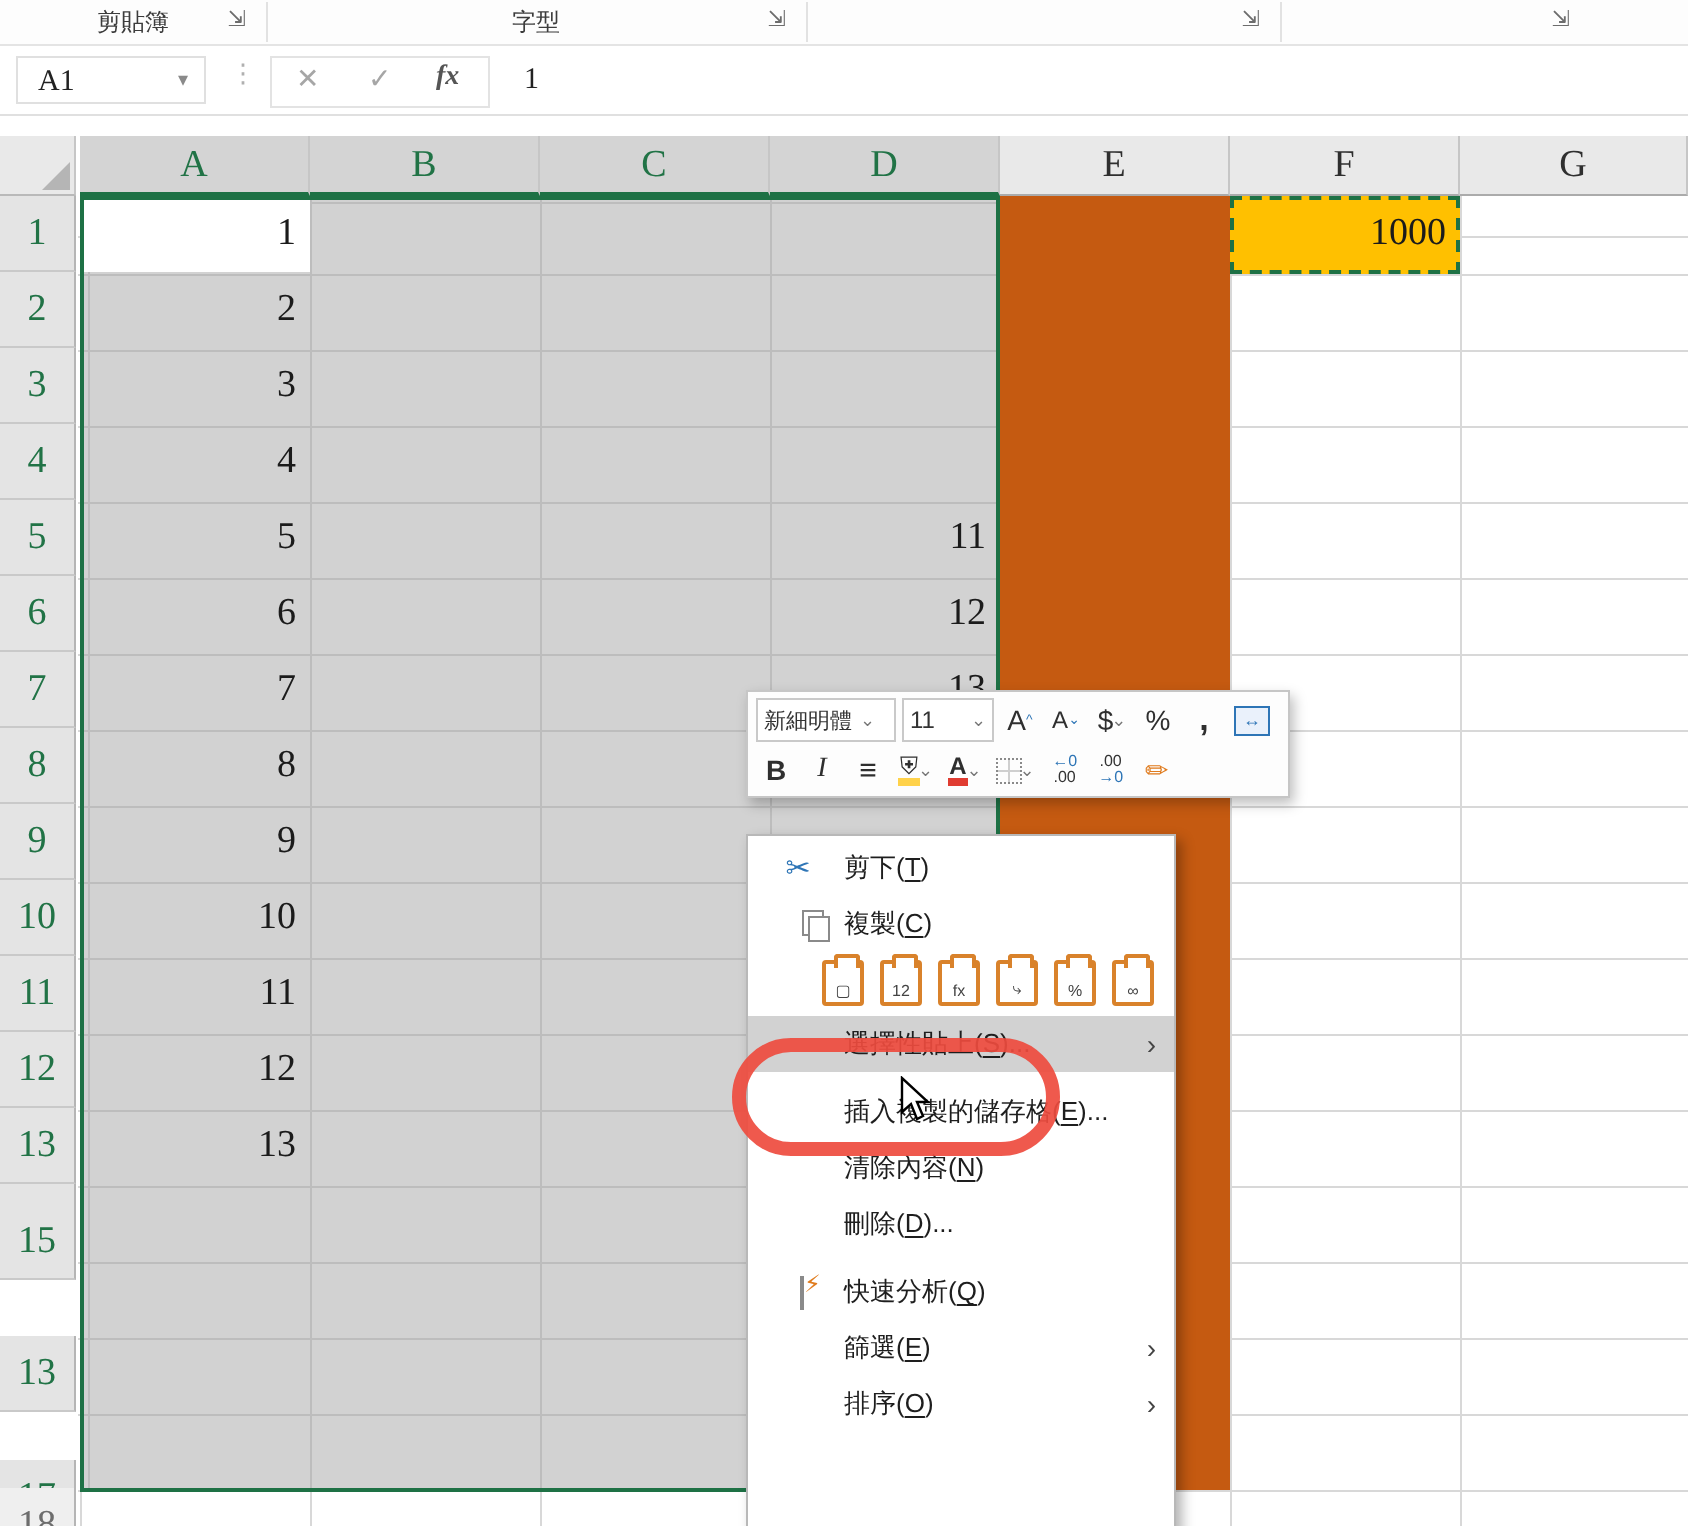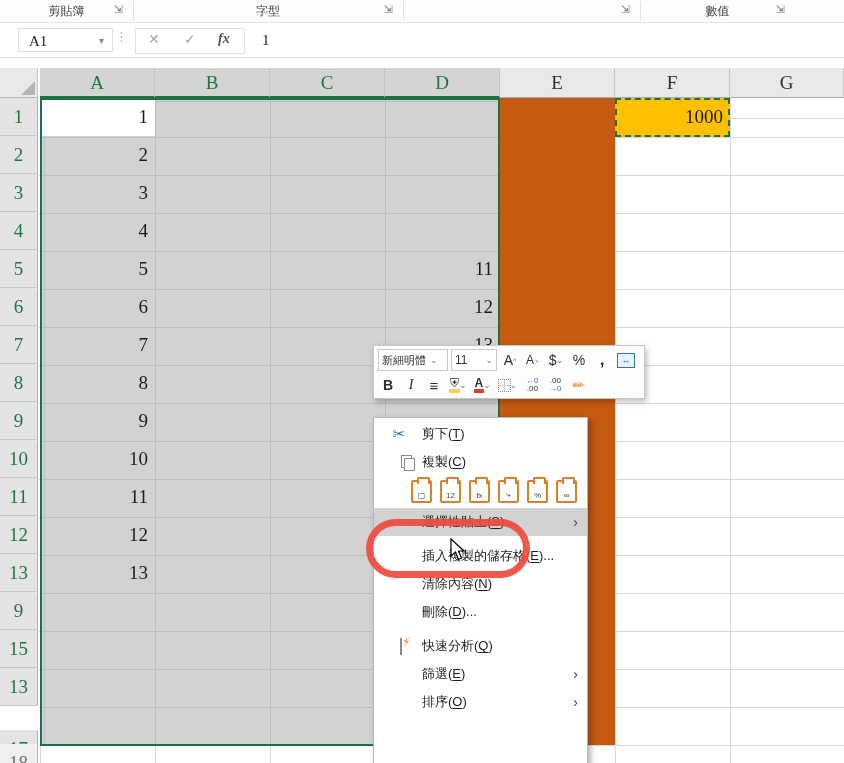--- a/index.html
+++ b/index.html
@@ -11,21 +11,21 @@
   #ribbon{position:absolute;left:0;top:0;width:844px;height:22px;background:#fdfdfd;
           border-bottom:1px solid #e4e4e4;}
   .rgroup{position:absolute;top:0;height:22px;}
   .rlabel{position:absolute;top:3px;width:100%;text-align:center;font-size:12px;color:#3c3c3c;}
   .rlauncher{position:absolute;top:3px;right:10px;font-size:11px;color:#6d6d6d;cursor:default;}
   .rsep{position:absolute;top:1px;width:1px;height:20px;background:#e2e2e2;}
 
   
   #formularow{position:absolute;left:0;top:23px;width:844px;height:34px;background:#fff;
               border-bottom:1px solid #e0e0e0;}
-  #namebox{position:absolute;left:18px;top:5px;width:95px;height:24px;border:1px solid #e0e0e0;
+  #namebox{position:absolute;left:8px;top:5px;width:95px;height:24px;border:1px solid #e0e0e0;
            background:#fff;font-size:15px;color:#222;line-height:24px;padding-left:10px;box-sizing:border-box;}
   #namebox .dd{position:absolute;right:8px;top:0;color:#8a8a8a;font-size:10px;}
   #fr-dots{position:absolute;left:115px;top:6px;color:#b0b0b0;font-size:13px;letter-spacing:0;}
   #fxbox{position:absolute;left:135px;top:5px;width:108px;height:24px;border:1px solid #e3e3e3;background:#fff;}
   #fxbox span{position:absolute;top:2px;font-size:14px;}
   #fx-cancel{left:12px;color:#a6a6a6;}
   #fx-enter{left:48px;color:#a6a6a6;}
   #fx-fx{left:82px;color:#555;font-style:italic;font-weight:bold;font-family:"Liberation Serif",serif;}
   #formulabar{position:absolute;left:248px;top:5px;right:0;height:24px;font-size:15px;color:#222;
               line-height:24px;padding-left:14px;}
@@ -139,21 +139,20 @@
       <div class="rgroup" style="left: 133px; width: 270px;">
         <div class="rlabel">字型</div>
         <div class="rlauncher">⇲</div>
       </div>
       <div class="rsep" style="left: 403px;"></div>
       <div class="rgroup" style="left: 403px; width: 237px;">
         <div class="rlauncher">⇲</div>
       </div>
       <div class="rsep" style="left: 640px;"></div>
       <div class="rgroup" style="left: 640px; width: 155px;">
-        <div class="rlabel">數值</div>
         <div class="rlauncher">⇲</div>
       </div>
     </div>
 
   <div id="formularow">
     <div id="namebox" class="serif">
       <span>A1</span>
       <span class="dd">▾</span>
     </div>
     <div id="fr-dots">⋮</div>
@@ -185,21 +184,21 @@
       <div class="rowh sel" style="top: 152px;">5</div>
       <div class="rowh sel" style="top: 190px;">6</div>
       <div class="rowh sel" style="top: 228px;">7</div>
       <div class="rowh sel" style="top: 266px;">8</div>
       <div class="rowh sel" style="top: 304px;">9</div>
       <div class="rowh sel" style="top: 342px;">10</div>
       <div class="rowh sel" style="top: 380px;">11</div>
       <div class="rowh sel" style="top: 418px;">12</div>
       <div class="rowh sel" style="top: 456px;">13</div>
       <div class="rowh sel" style="top: 494px;">9</div>
-      <div class="rowh sel" style="top: 532px;">15</div>
+      <div class="rowh sel" style="top: 504px;">15</div>
       <div class="rowh sel" style="top: 570px;">13</div>
       <div class="rowh sel" style="top: 632px;">17</div>
       <div class="rowh norm" style="top: 646px;">18</div>
     </div>
 
   <div id="gridbase"></div>
   <div id="selection"></div>
   <div id="activecell"></div>
   <div id="orangecol" style="background: rgb(197, 90, 17);"></div>
   <div id="clipcell" style="background: rgb(255, 192, 0);"></div>

